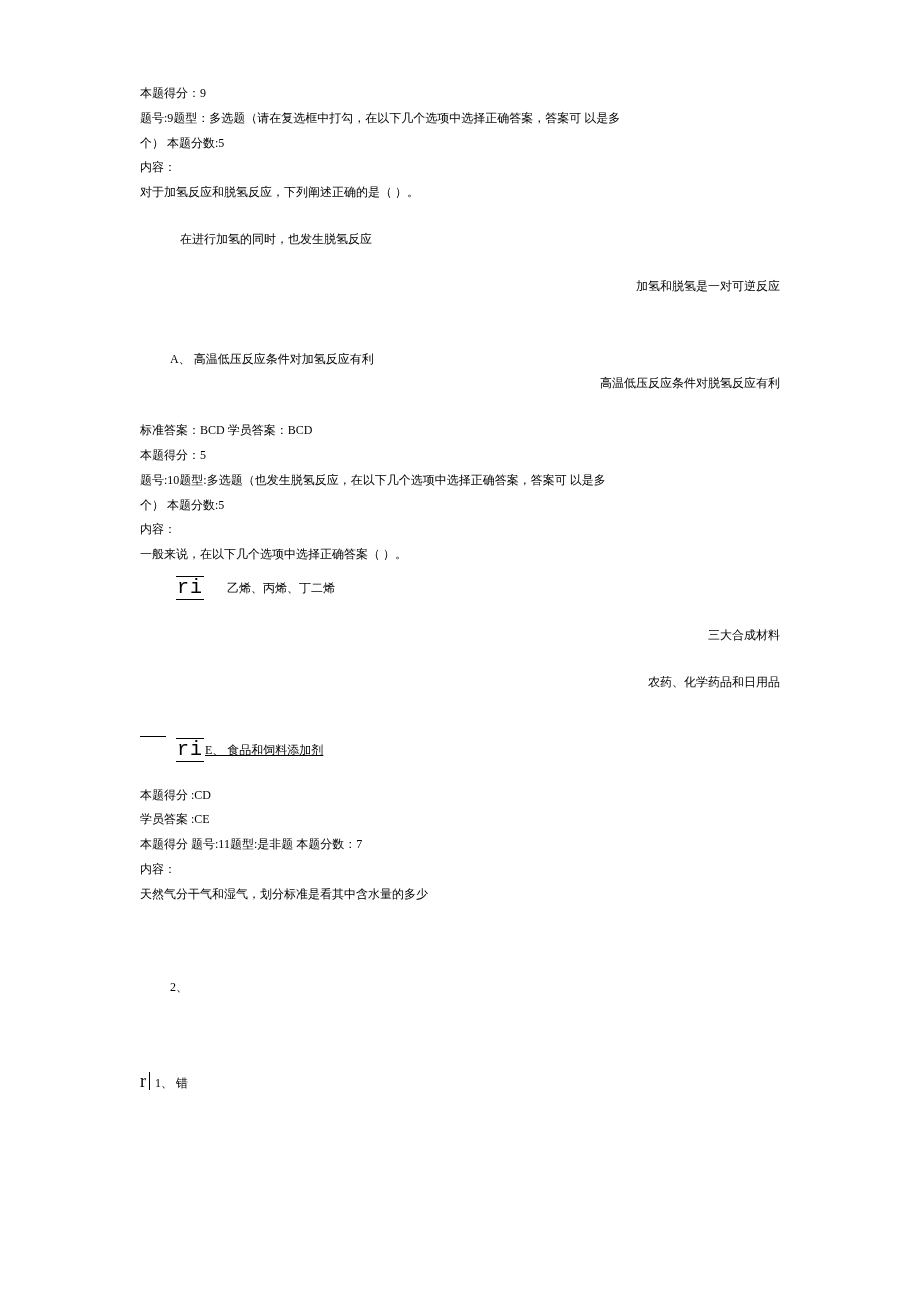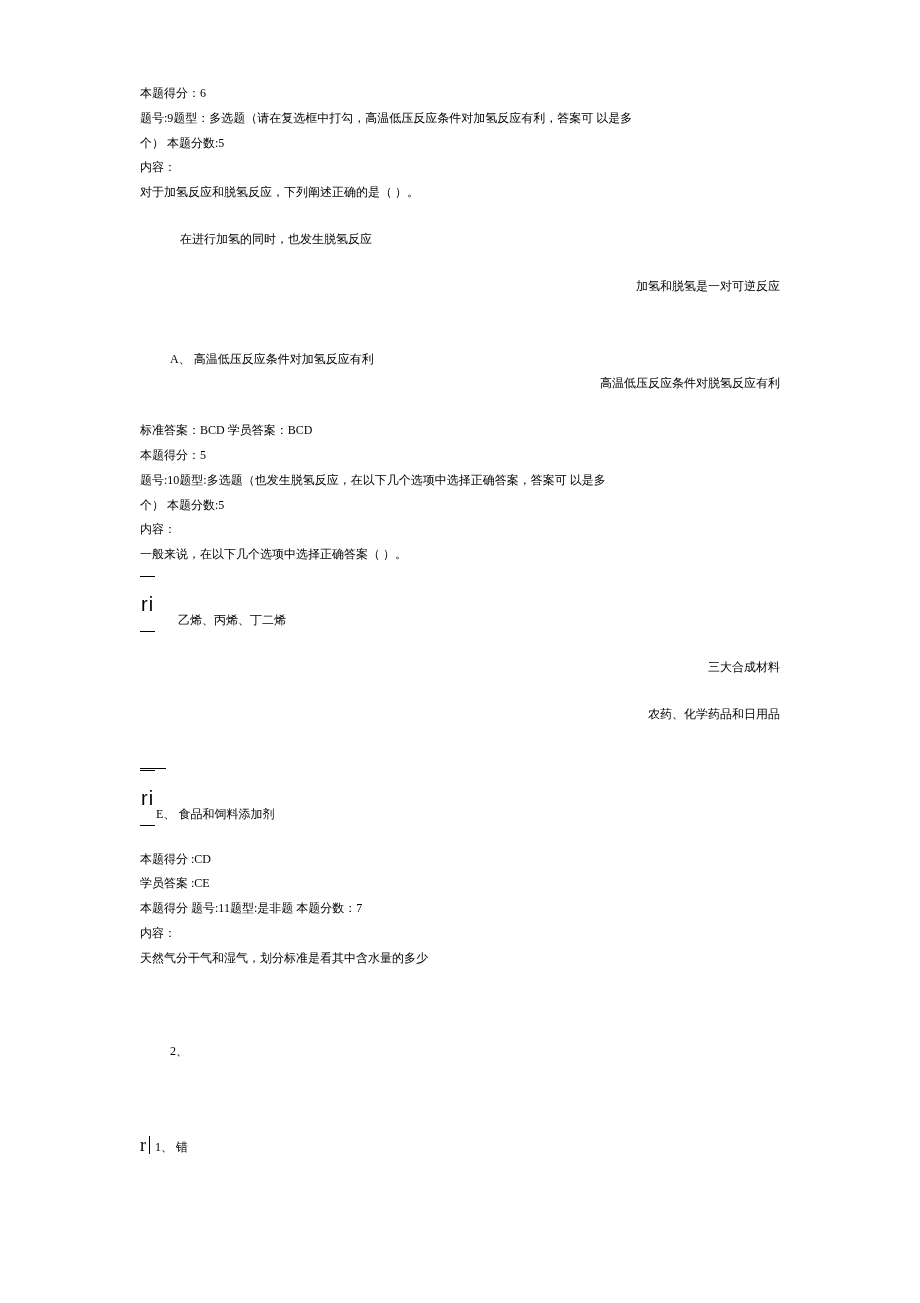--- a/index.html
+++ b/index.html
@@ -14,51 +14,52 @@
       box-sizing: border-box;
     }
     .line { margin: 2px 0; }
     .indent-1 { padding-left: 40px; }
     .indent-2 { padding-left: 60px; text-align: right; }
     .indent-3 { padding-left: 30px; margin-top: 28px; }
     .gap-sm { height: 20px; }
     .gap-md { height: 40px; }
     .gap-lg { height: 70px; }
     .ri {
-      font-family: Liberation Sans, sans-serif;
+      font-family: Liberation Mono, monospace;
       font-size: 20px;
       letter-spacing: 1px;
       border-top: 1px solid #000;
       border-bottom: 1px solid #000;
-      padding: 16px 1px;
+      padding: 0 1px;
       display: inline-block;
       vertical-align: bottom;
       line-height: 1.1;
+      margin-left: 36px;
     }
     .r-bar {
       font-family: "Times New Roman", serif;
       font-size: 18px;
       display: inline-block;
       vertical-align: baseline;
       border-right: 1px solid #000;
       padding-right: 3px;
       margin-right: 2px;
       line-height: 1;
     }
     .after-ri { margin-left: 20px; }
     .thin-rule { border-top: 1px solid #000; width: 26px; margin-bottom: 1px; }
     .option-e { display: flex; align-items: flex-end; }
-    .option-e-label { margin-left: 1px; font-size: 12px; }
+    .option-e-label { margin-left: 1px; font-size: 12px; text-decoration: underline; }
   </style>
 </head>
 <body>
 
-<div class="line">本题得分：6</div>
+<div class="line">本题得分：9</div>
 
-<div class="line">题号:9题型：多选题（请在复选框中打勾，高温低压反应条件对加氢反应有利，答案可 以是多</div>
+<div class="line">题号:9题型：多选题（请在复选框中打勾，在以下几个选项中选择正确答案，答案可 以是多</div>
 <div class="line">个）          本题分数:5</div>
 <div class="line">内容：</div>
 <div class="line">对于加氢反应和脱氢反应，下列阐述正确的是（            ）。</div>
 
 <div class="gap-sm"></div>
 <div class="line indent-1">在进行加氢的同时，也发生脱氢反应</div>
 <div class="gap-sm"></div>
 <div class="line indent-2">加氢和脱氢是一对可逆反应</div>
 <div class="gap-sm"></div>
 <div class="line indent-3">A、 高温低压反应条件对加氢反应有利</div>

